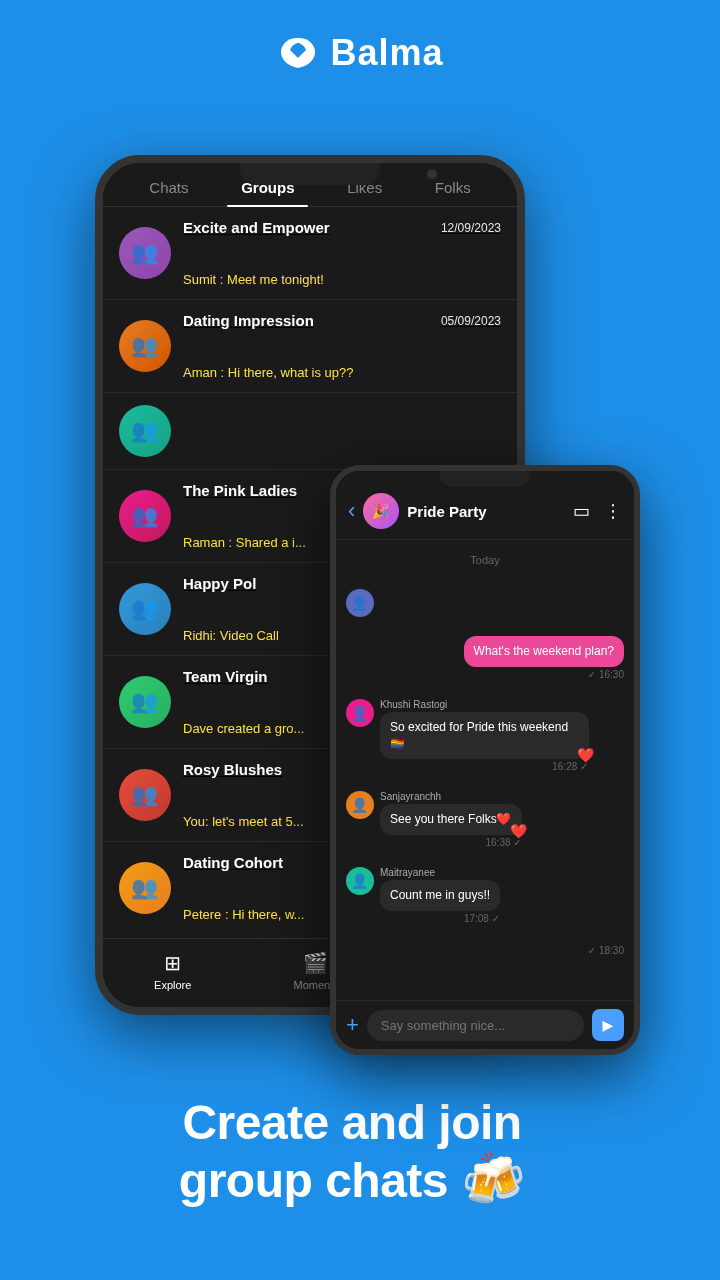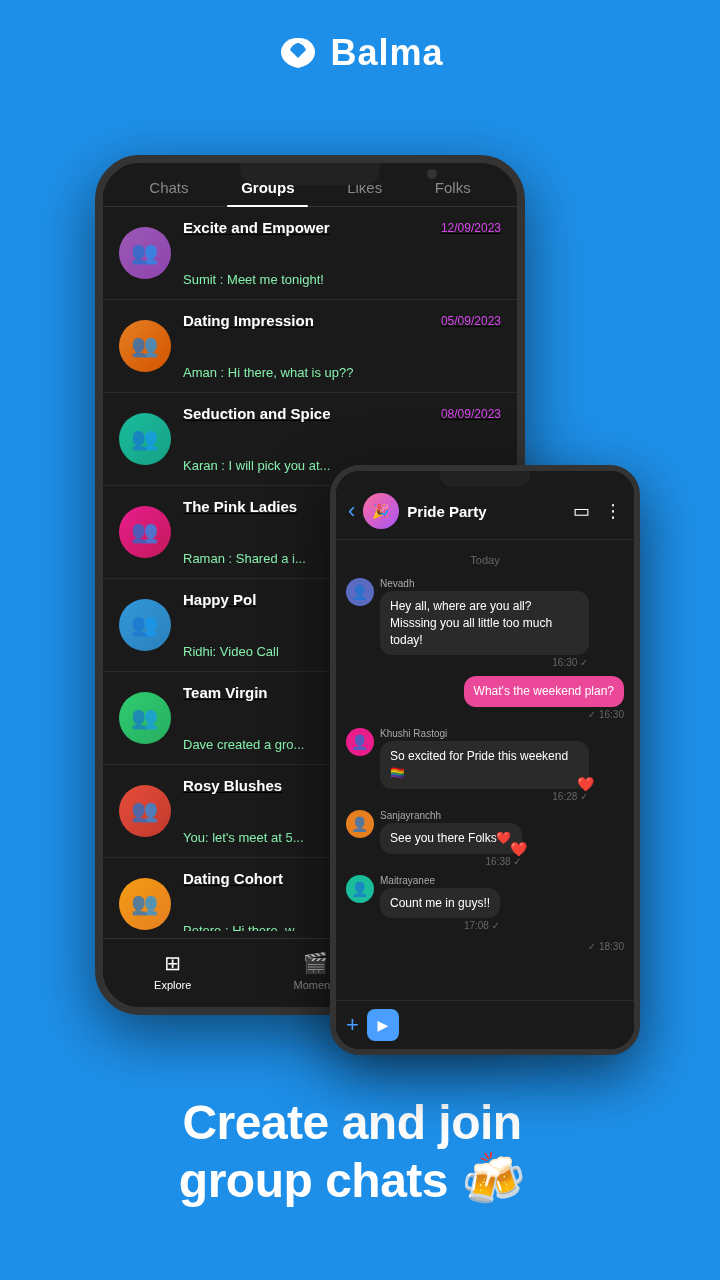--- a/index.html
+++ b/index.html
@@ -133,25 +133,25 @@
       align-items: center;
       margin-bottom: 3px;
       text-decoration: underline;
     }
     .chat-name {
       color: white;
       font-size: 15px;
       font-weight: 600;
     }
     .chat-time {
-      color: #d946ef;
+      color: #e5e5e5;
       font-size: 12px;
     }
     .chat-preview {
-      color: #86efac;
+      color: #fde047;
       font-size: 13px;
       white-space: nowrap;
       overflow: hidden;
       text-overflow: ellipsis;
       margin-top: 36px;
     }
 
     
     .bottom-nav {
       position: absolute;
@@ -252,21 +252,21 @@
       font-size: 18px;
     }
 
     
     .messages-area {
       flex: 1;
       overflow: hidden;
       padding: 10px 10px;
       display: flex;
       flex-direction: column;
-      gap: 8px;
+      gap: 19px;
     }
     .date-divider {
       text-align: center;
       color: #666;
       font-size: 11px;
       margin: 4px 0;
     }
     .msg-row {
       display: flex;
       align-items: flex-start;
@@ -454,25 +454,20 @@
           </div>
           <div class="chat-preview">Aman : Hi there, what is up??</div>
         </div>
       </div>
 
       <div class="chat-item">
         <div class="chat-avatar av-teal">
             <div class="av-inner">👥</div>
           </div>
         <div class="chat-content">
-          <div class="chat-top">
-            <span class="chat-name">Seduction and Spice</span>
-            <span class="chat-time">08/09/2023</span>
-          </div>
-          <div class="chat-preview">Karan : I will pick you at...</div>
         </div>
       </div>
 
       <div class="chat-item">
         <div class="chat-avatar av-pink">
             <div class="av-inner">👥</div>
           </div>
         <div class="chat-content">
           <div class="chat-top">
             <span class="chat-name">The Pink Ladies</span>
@@ -581,27 +576,20 @@
       </div>
     </div>
 
     <div class="messages-area">
       <div class="date-divider">Today</div>
 
       <div class="msg-row">
         <div class="msg-avatar" style="background:#5c6bc0;">
           <div class="av-inner av-inner-sm">👤</div>
         </div>
-        <div class="msg-bubble-wrap">
-          <div class="msg-sender">Nevadh</div>
-          <div class="msg-bubble">
-            <span>Hey all, where are you all? Misssing you all little too much today!</span>
-          </div>
-          <div class="msg-time">16:30 ✓</div>
-        </div>
       </div>
 
       <div class="msg-row outgoing">
         <div class="msg-bubble-wrap">
           <div class="msg-bubble outgoing">
             <span>What's the weekend plan?</span>
           </div>
           <div class="msg-time">✓ 16:30</div>
         </div>
       </div>
@@ -650,20 +638,21 @@
       <div class="msg-row outgoing">
         <div class="msg-bubble-wrap">
           <div class="msg-time">✓ 18:30</div>
         </div>
       </div>
 
     </div>
 
     <div class="input-bar">
       <span class="input-plus">+</span>
+      <input class="input-field" type="text" placeholder="Say something nice..." style="">
       <div class="input-send">
         <span>▶</span>
       </div>
     </div>
 
   </div>
 </div>
 
 <div class="tagline">
   <div class="tagline-text">

